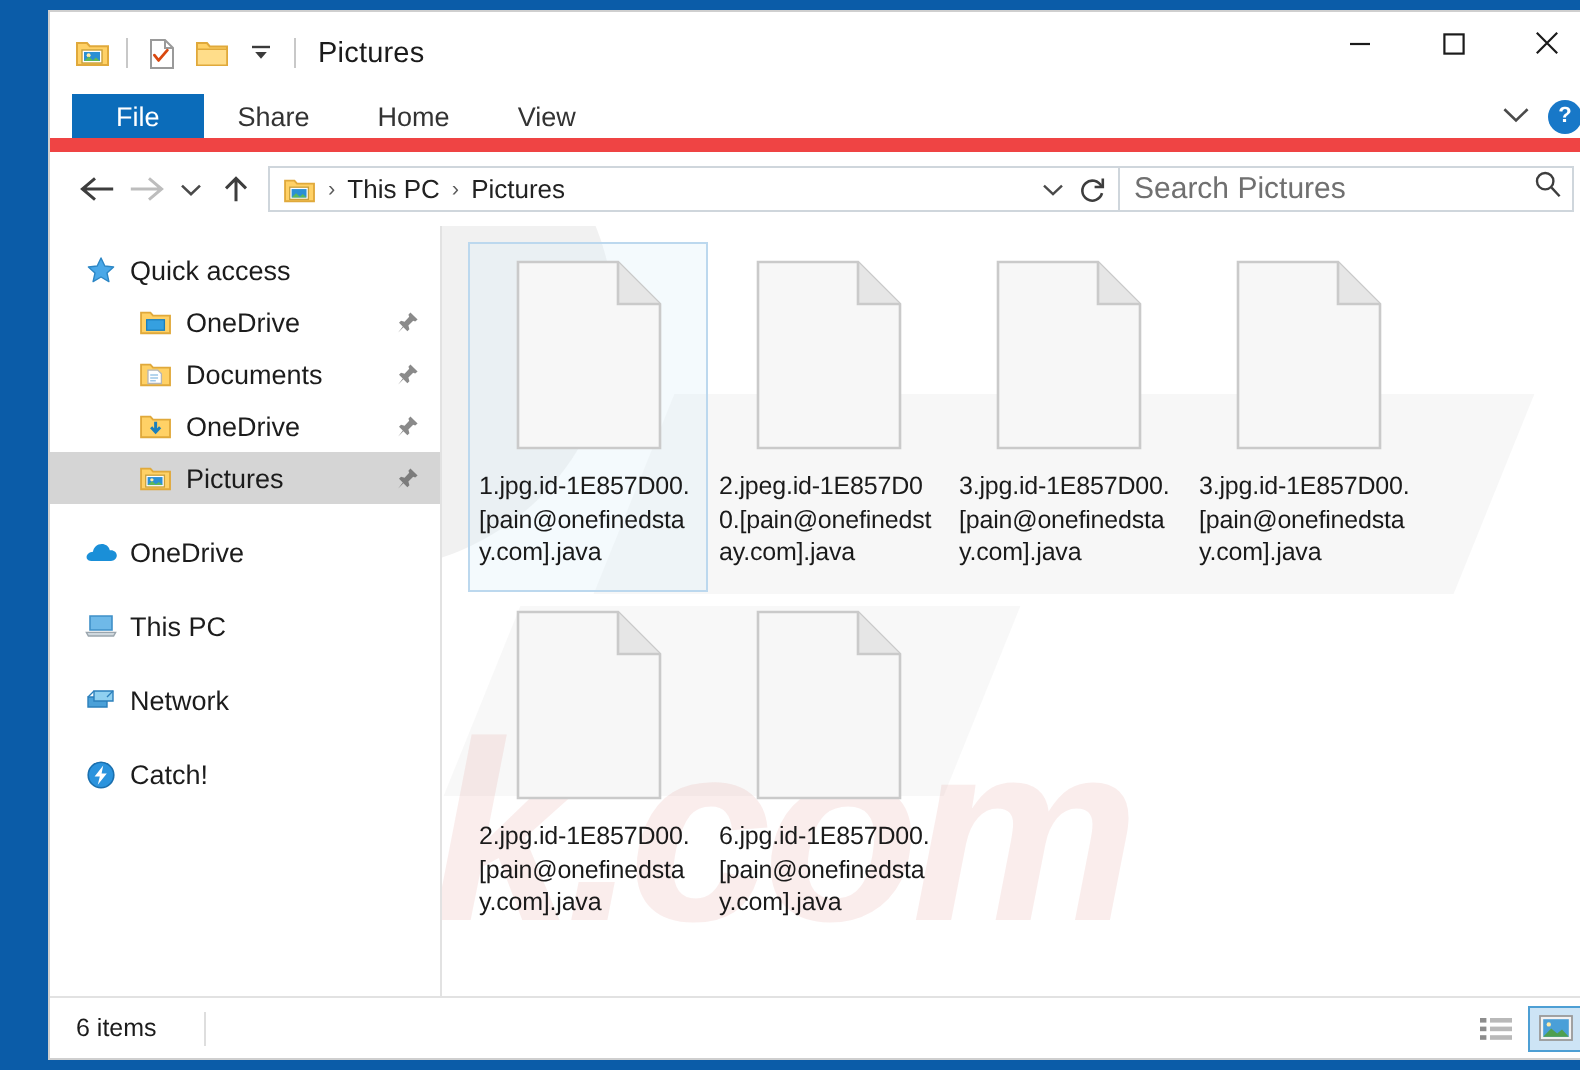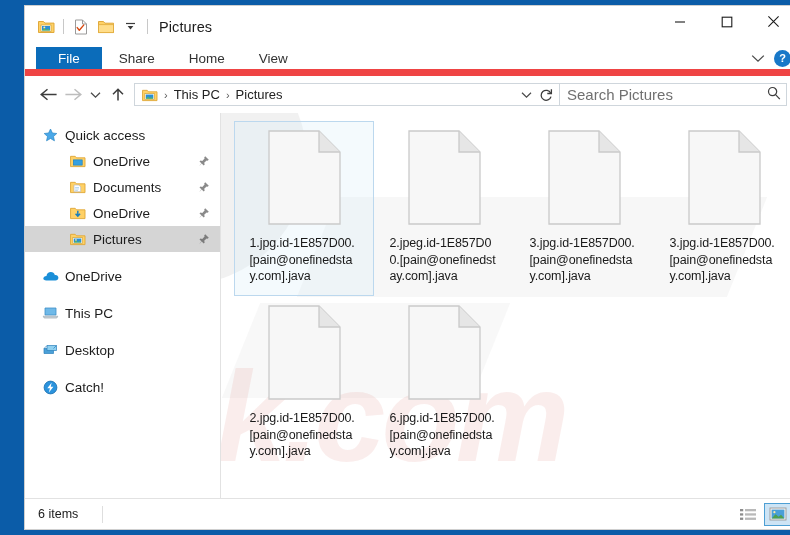--- a/index.html
+++ b/index.html
@@ -266,21 +266,21 @@
 
   .filegrid {
     position: relative;
     z-index: 1;
     padding: 8px 0 0 13px;
     display: flex;
     flex-wrap: wrap;
     align-content: flex-start;
   }
   .file-item {
-    width: 140px;
+    width: 120px;
     height: 175px;
     display: flex;
     flex-direction: column;
     align-items: center;
     padding-top: 8px;
     border: 1px solid transparent;
   }
   .file-item.selected {
     border: 1px solid #bcd8ee;
     background: rgba(220,237,248,0.30);
@@ -583,21 +583,21 @@
       <div class="nav-gap"></div>
 
       <div class="nav-item root">
         <span class="ico">
           <svg width="17" height="14" viewBox="0 0 17 14">
             <path d="M2 5.5h9.5v5H2z" fill="#4aa0d8" stroke="#2b7fbb" stroke-width=".7"></path>
             <path d="M5 2.5h9.5v5H5z" fill="#8fd0f0" stroke="#2b7fbb" stroke-width=".7"></path>
             <path d="M2 5.5L5 2.5M11.5 5.5L14.5 2.5" stroke="#2b7fbb" stroke-width=".7"></path>
           </svg>
         </span>
-        <span class="lbl">Desktop</span>
+        <span class="lbl">Network</span>
       </div>
 
       <div class="nav-gap"></div>
 
       <div class="nav-item root">
         <span class="ico">
           <svg width="15" height="15" viewBox="0 0 15 15">
             <circle cx="7.5" cy="7.5" r="6.4" fill="#2b93dd" stroke="#1a6fae" stroke-width=".8"></circle>
             <path d="M8.6 2.8L4.3 8.3h2.6l-1 4.1 4.5-5.6H7.8z" fill="#ffffff"></path>
           </svg>

